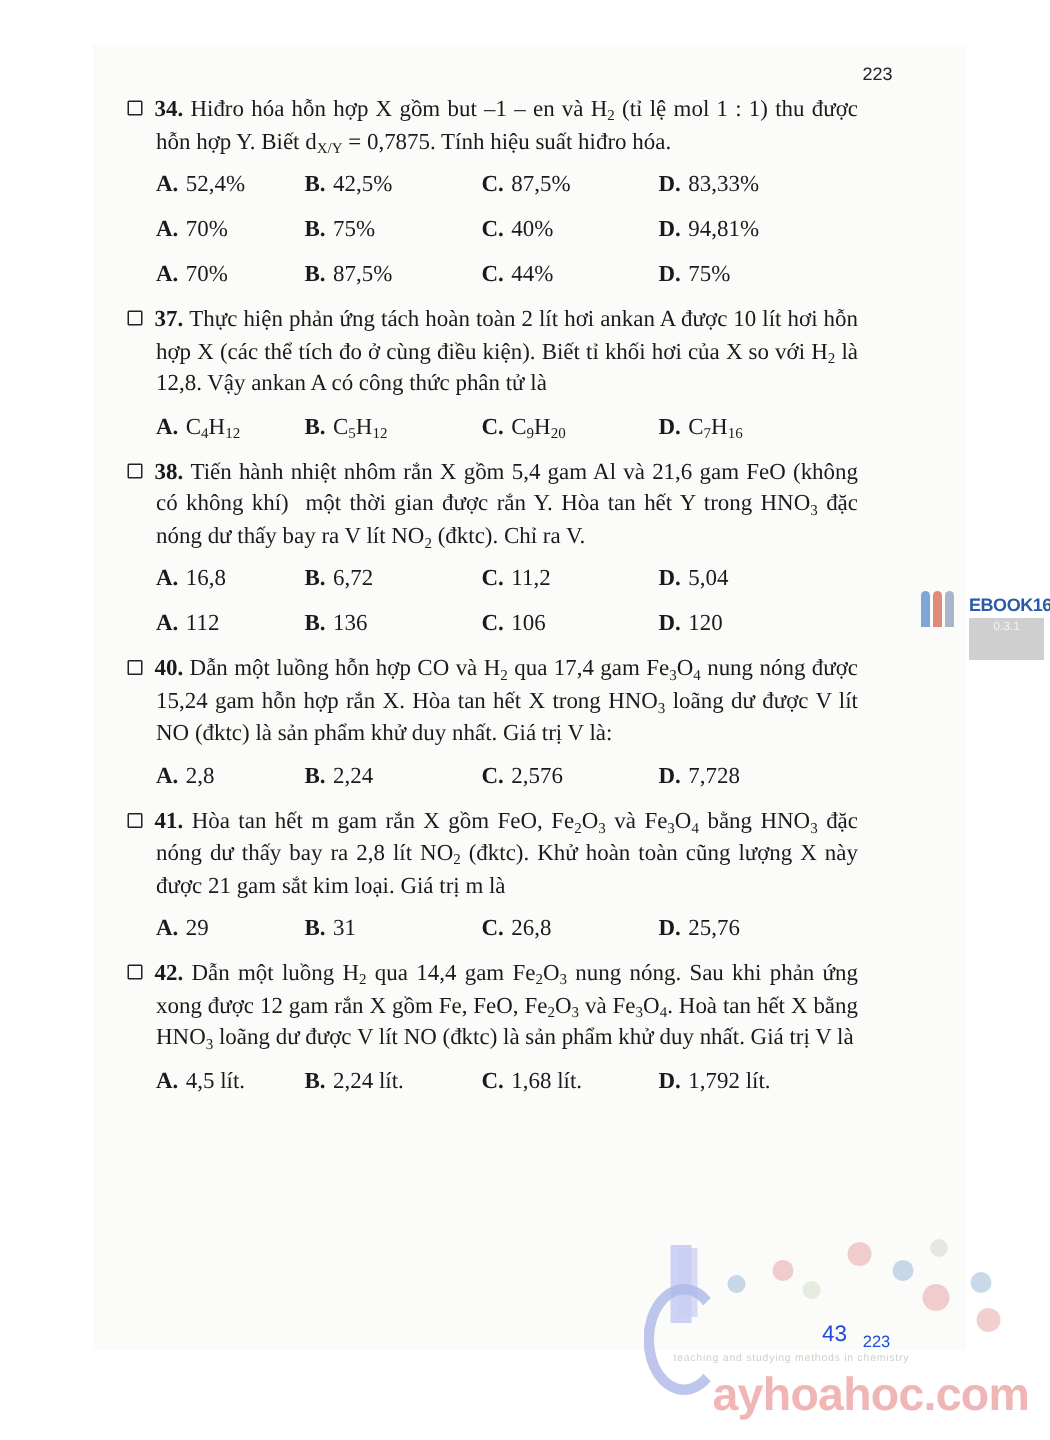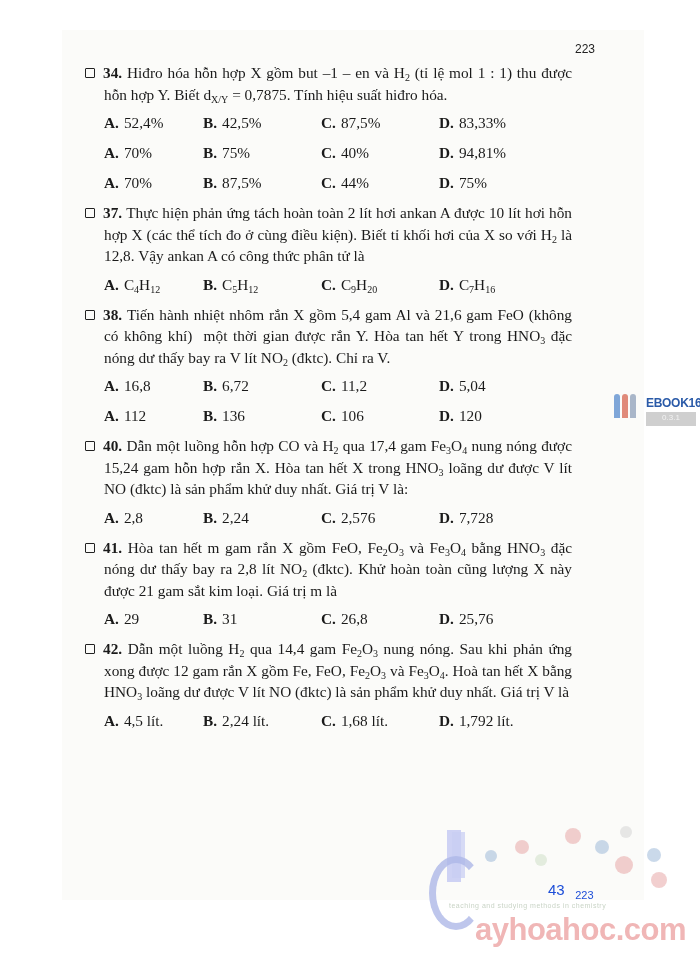--- a/index.html
+++ b/index.html
@@ -42,21 +42,21 @@
   .watermark-ebook {
     position:absolute; left:608px; top:392px; width:92px; height:40px;
   }
   .ebook-bars { position:absolute; left:6px; top:2px; display:flex; gap:2px; }
   .ebook-bars span { display:block; width:6px; height:24px; border-radius:3px 3px 0 0; }
   .ebook-text {
     position:absolute; left:38px; top:4px; font-family:"Liberation Sans","DejaVu Sans",sans-serif;
     font-weight:bold; font-size:12px; color:#2a5aa8; letter-spacing:-0.3px;
   }
   .ebook-band {
-    position:absolute; left:38px; top:20px; width:50px; height:14px; background:#cfcfcf;
+    position:absolute; left:38px; top:20px; width:50px; height:28px; background:#cfcfcf;
     font-family:"Liberation Sans","DejaVu Sans",sans-serif; font-size:8px; color:#f3f3f3; text-align:center; line-height:11px;
   }
   .watermark-site {
     position:absolute; left:415px; top:820px; width:265px; height:110px;
   }
   .site-c {
     position:absolute; left:14px; top:36px; width:40px; height:60px;
     border:7px solid #aeb8e8; border-right-color:transparent; border-radius:50%;
     opacity:0.8;
   }

